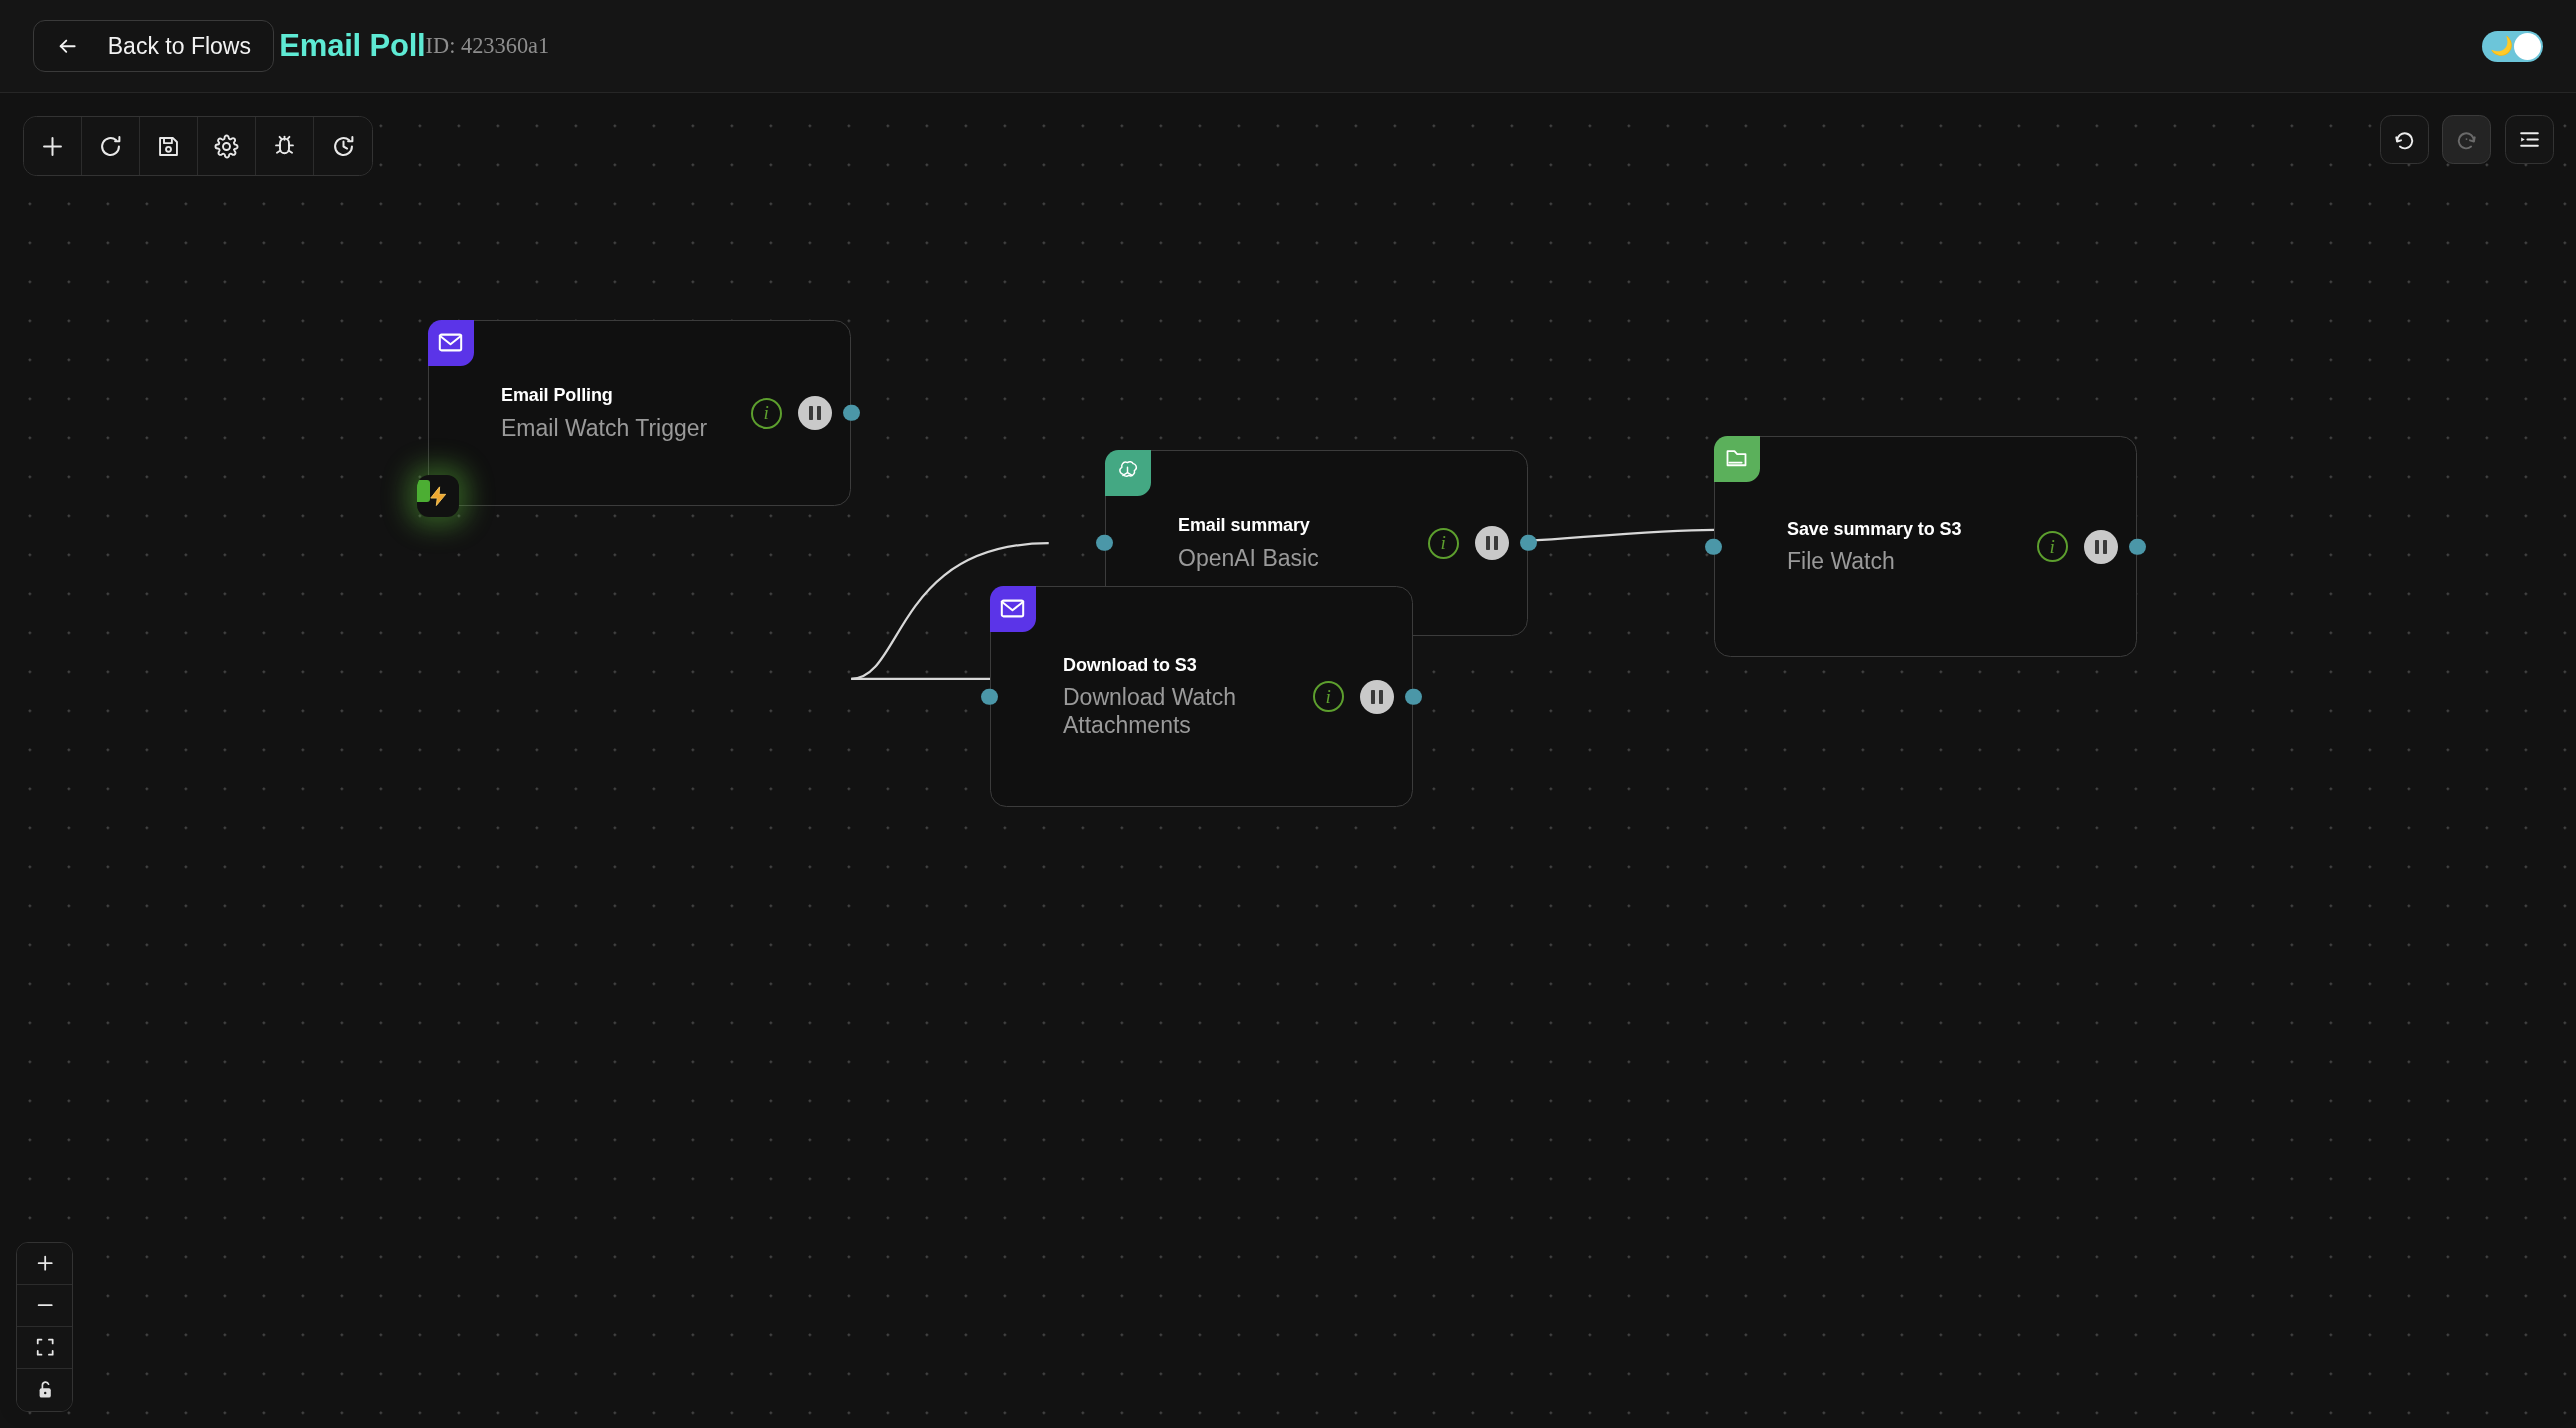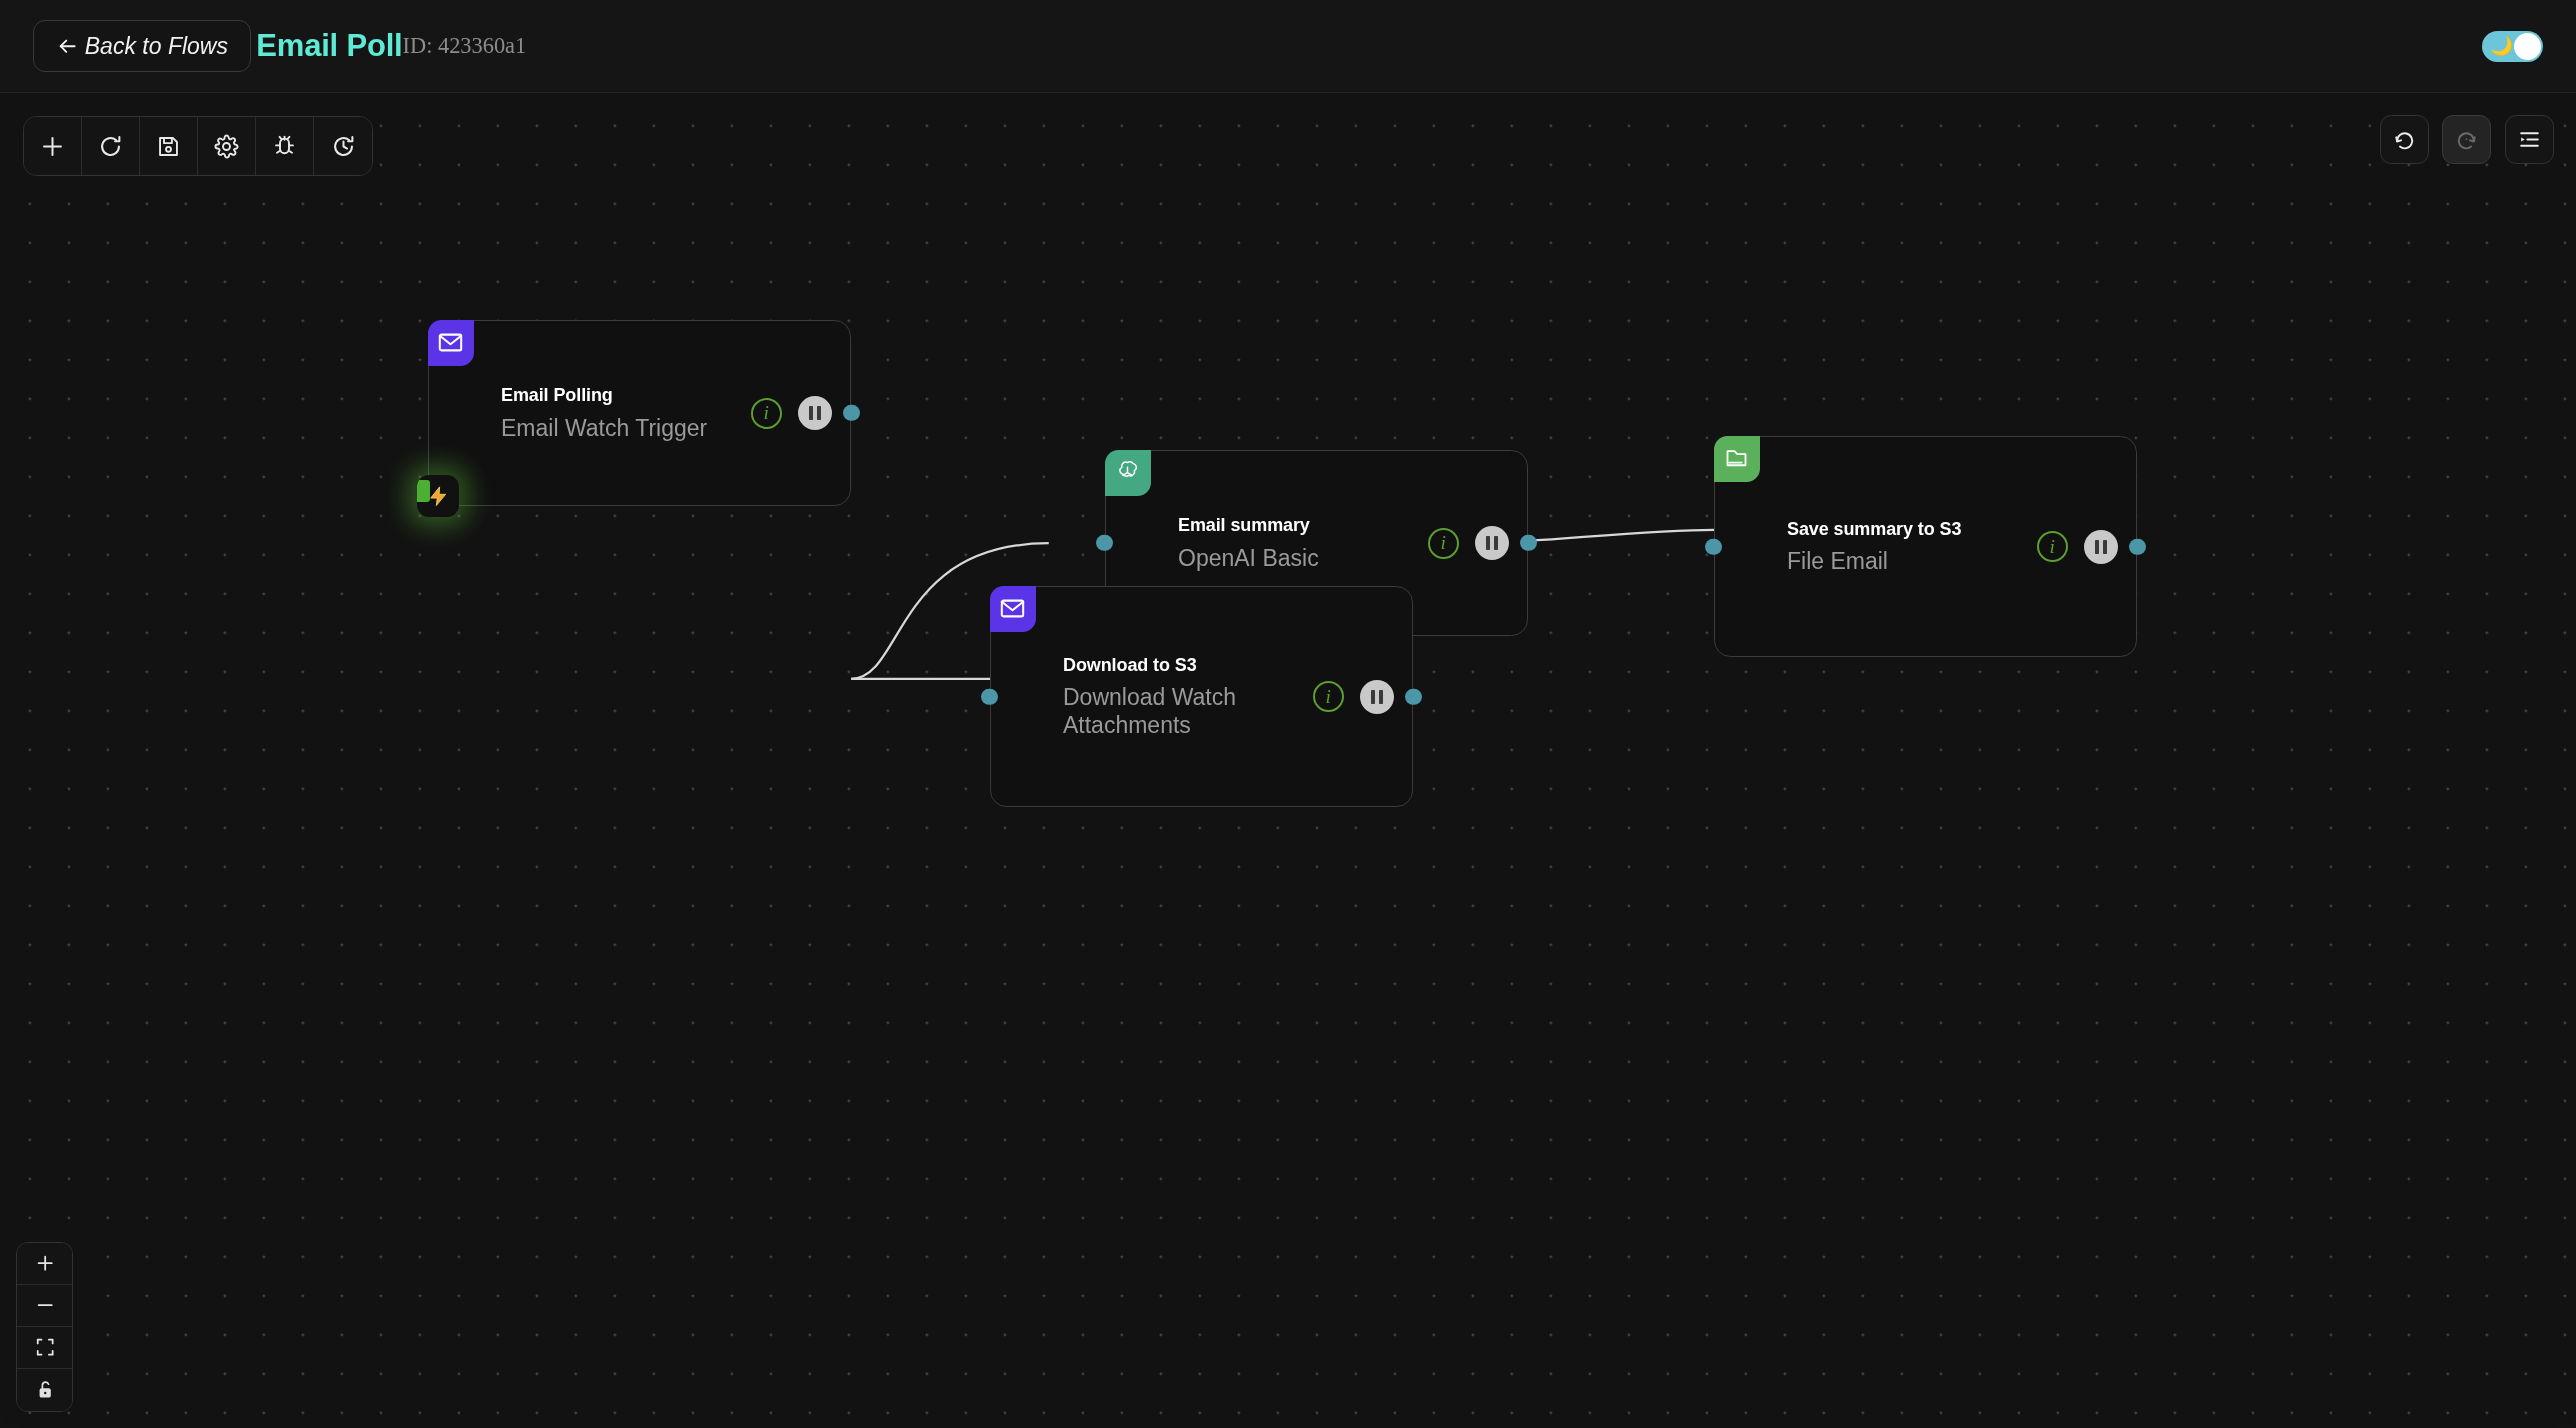--- a/index.html
+++ b/index.html
@@ -29,31 +29,30 @@
     background: #151515;
     border-bottom: 1.5px solid #262626;
     display: flex;
     align-items: center;
     padding: 0 33px;
   }
 
   .back-btn {
     display: flex;
     align-items: center;
-    gap: 6px;
+    gap: 29px;
     height: 52px;
     padding: 0 22.4px;
     border: 1.5px solid #3a3a3a;
     border-radius: 12px;
     background: #141414;
     color: #f2f2f2;
     font-size: 23px;
     cursor: pointer;
     white-space: nowrap;
-    font-style: italic;
   }
   .back-arrow { width: 22.4px; height: 22.4px; flex: 0 0 auto; }
 
   .flow-title {
     margin-left: 5px;
     font-size: 31px;
     font-weight: bold;
     color: #5eead4;
     letter-spacing: -0.2px;
     white-space: nowrap;
@@ -422,21 +421,21 @@
     <div class="node" style="left:1714px; top:343px; width:423px; height:221px;">
       <div class="node-icon green">
         <svg viewBox="0 0 24 24" fill="none" stroke="#ffffff" stroke-width="1.6" stroke-linecap="round" stroke-linejoin="round">
           <path d="M4 18V5.5h6.2l2.4 2.6H20V18z"></path>
           <line x1="5.6" y1="15.6" x2="16.6" y2="15.6"></line>
         </svg>
       </div>
       <div class="node-body">
         <div class="node-textcol">
           <div class="node-title">Save summary to S3</div>
-          <div class="node-sub">File Email</div>
+          <div class="node-sub">File Watch</div>
         </div>
         <div class="node-actions">
           <div class="info-badge">i</div>
           <div class="pause-badge">
             <i></i>
             <i></i>
           </div>
         </div>
       </div>
       <div class="handle in"></div>

